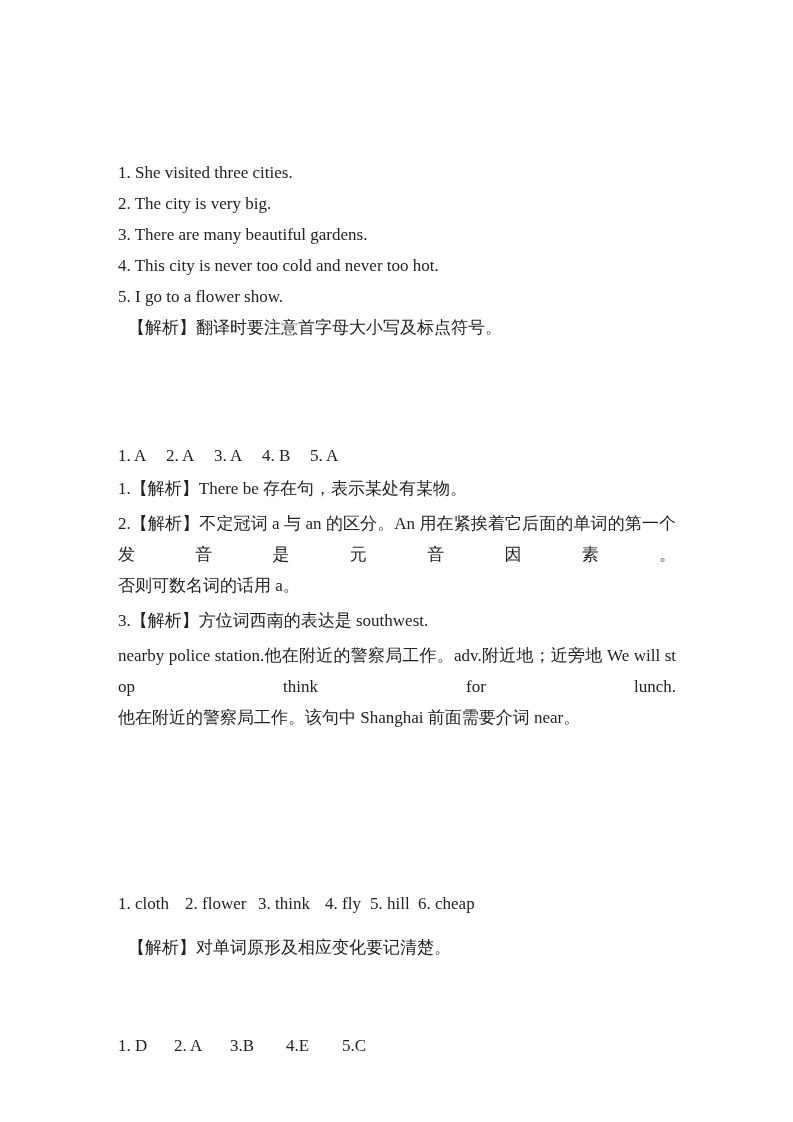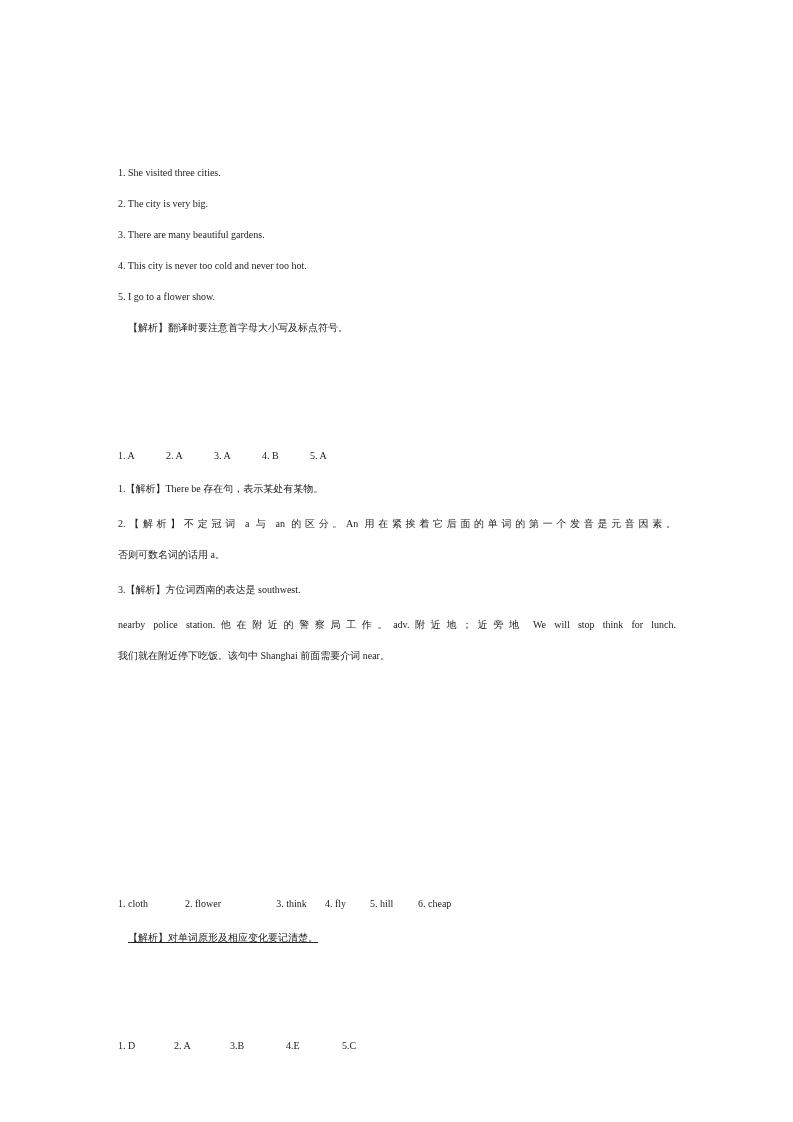--- a/index.html
+++ b/index.html
@@ -4,43 +4,43 @@
 <style>
   html,body { margin:0; padding:0; background:#ffffff; }
   .page {
     position: relative;
     width: 793px;
     height: 1122px;
     background: #ffffff;
     overflow: hidden;
     font-family: "Liberation Serif", "DejaVu Serif", serif;
     color: #222222;
-    font-size: 10px;
+    font-size: 17px;
   }
   .sec {
     position: absolute;
     left: 118px;
     width: 558px;
   }
   .line { line-height: 31px; white-space: normal; }
   
   .fill { text-align: justify; text-align-last: justify; word-break: break-all; }
   .indent { padding-left: 10px; }
   .para-gap { margin-top: 4px; }
   .para-gap-sm { margin-top: 2px; }
-  .ana-gap { margin-top: 3px; text-decoration: underline; }
+  .ana-gap { margin-top: 13px; }
   .ans-row { line-height: 31px; }
   .ans { display: inline-block; }
   
   .ans-b .ans { width: 48px; }
   .ans-b .ans:last-child { width: auto; }
   
   .ans-c .ans:nth-child(1) { width: 67px; }
   .ans-c .ans:nth-child(2) { width: 73px; }
-  .ans-c .ans:nth-child(3) { width: 67px; text-align: center; }
+  .ans-c .ans:nth-child(3) { width: 67px; }
   .ans-c .ans:nth-child(4) { width: 45px; margin-top: 44px; }
   .ans-c .ans:nth-child(5) { width: 48px; }
   .ans-c .ans:nth-child(6) { width: auto; }
   
   .ans-d .ans { width: 56px; }
   .ans-d .ans:last-child { width: auto; }
 </style>
 </head>
 <body>
 
@@ -64,21 +64,21 @@
     </div>
     <div class="para para-gap">
       <div class="line fill">2.【解析】不定冠词 a 与 an 的区分。An 用在紧挨着它后面的单词的第一个发音是元音因素。</div>
       <div class="line">否则可数名词的话用 a。</div>
     </div>
     <div class="para para-gap">
       <div class="line">3.【解析】方位词西南的表达是 southwest.</div>
     </div>
     <div class="para para-gap">
       <div class="line fill">nearby police station.他在附近的警察局工作。adv.附近地；近旁地 We will stop think for lunch.</div>
-      <div class="line">我们就在附近停下吃饭。该句中 Shanghai 前面需要介词 near。</div>
+      <div class="line">他在附近的警察局工作。该句中 Shanghai 前面需要介词 near。</div>
     </div>
   </section>
 
   <section class="sec" style="top:844px">
     <div class="ans-row ans-c">
       <span class="ans">1. cloth</span><span class="ans">2. flower</span><span class="ans">3. think</span><span class="ans">4. fly</span><span class="ans">5. hill</span><span class="ans">6. cheap</span>
     </div>
     <div class="line indent ana-gap">【解析】对单词原形及相应变化要记清楚。</div>
   </section>
 

